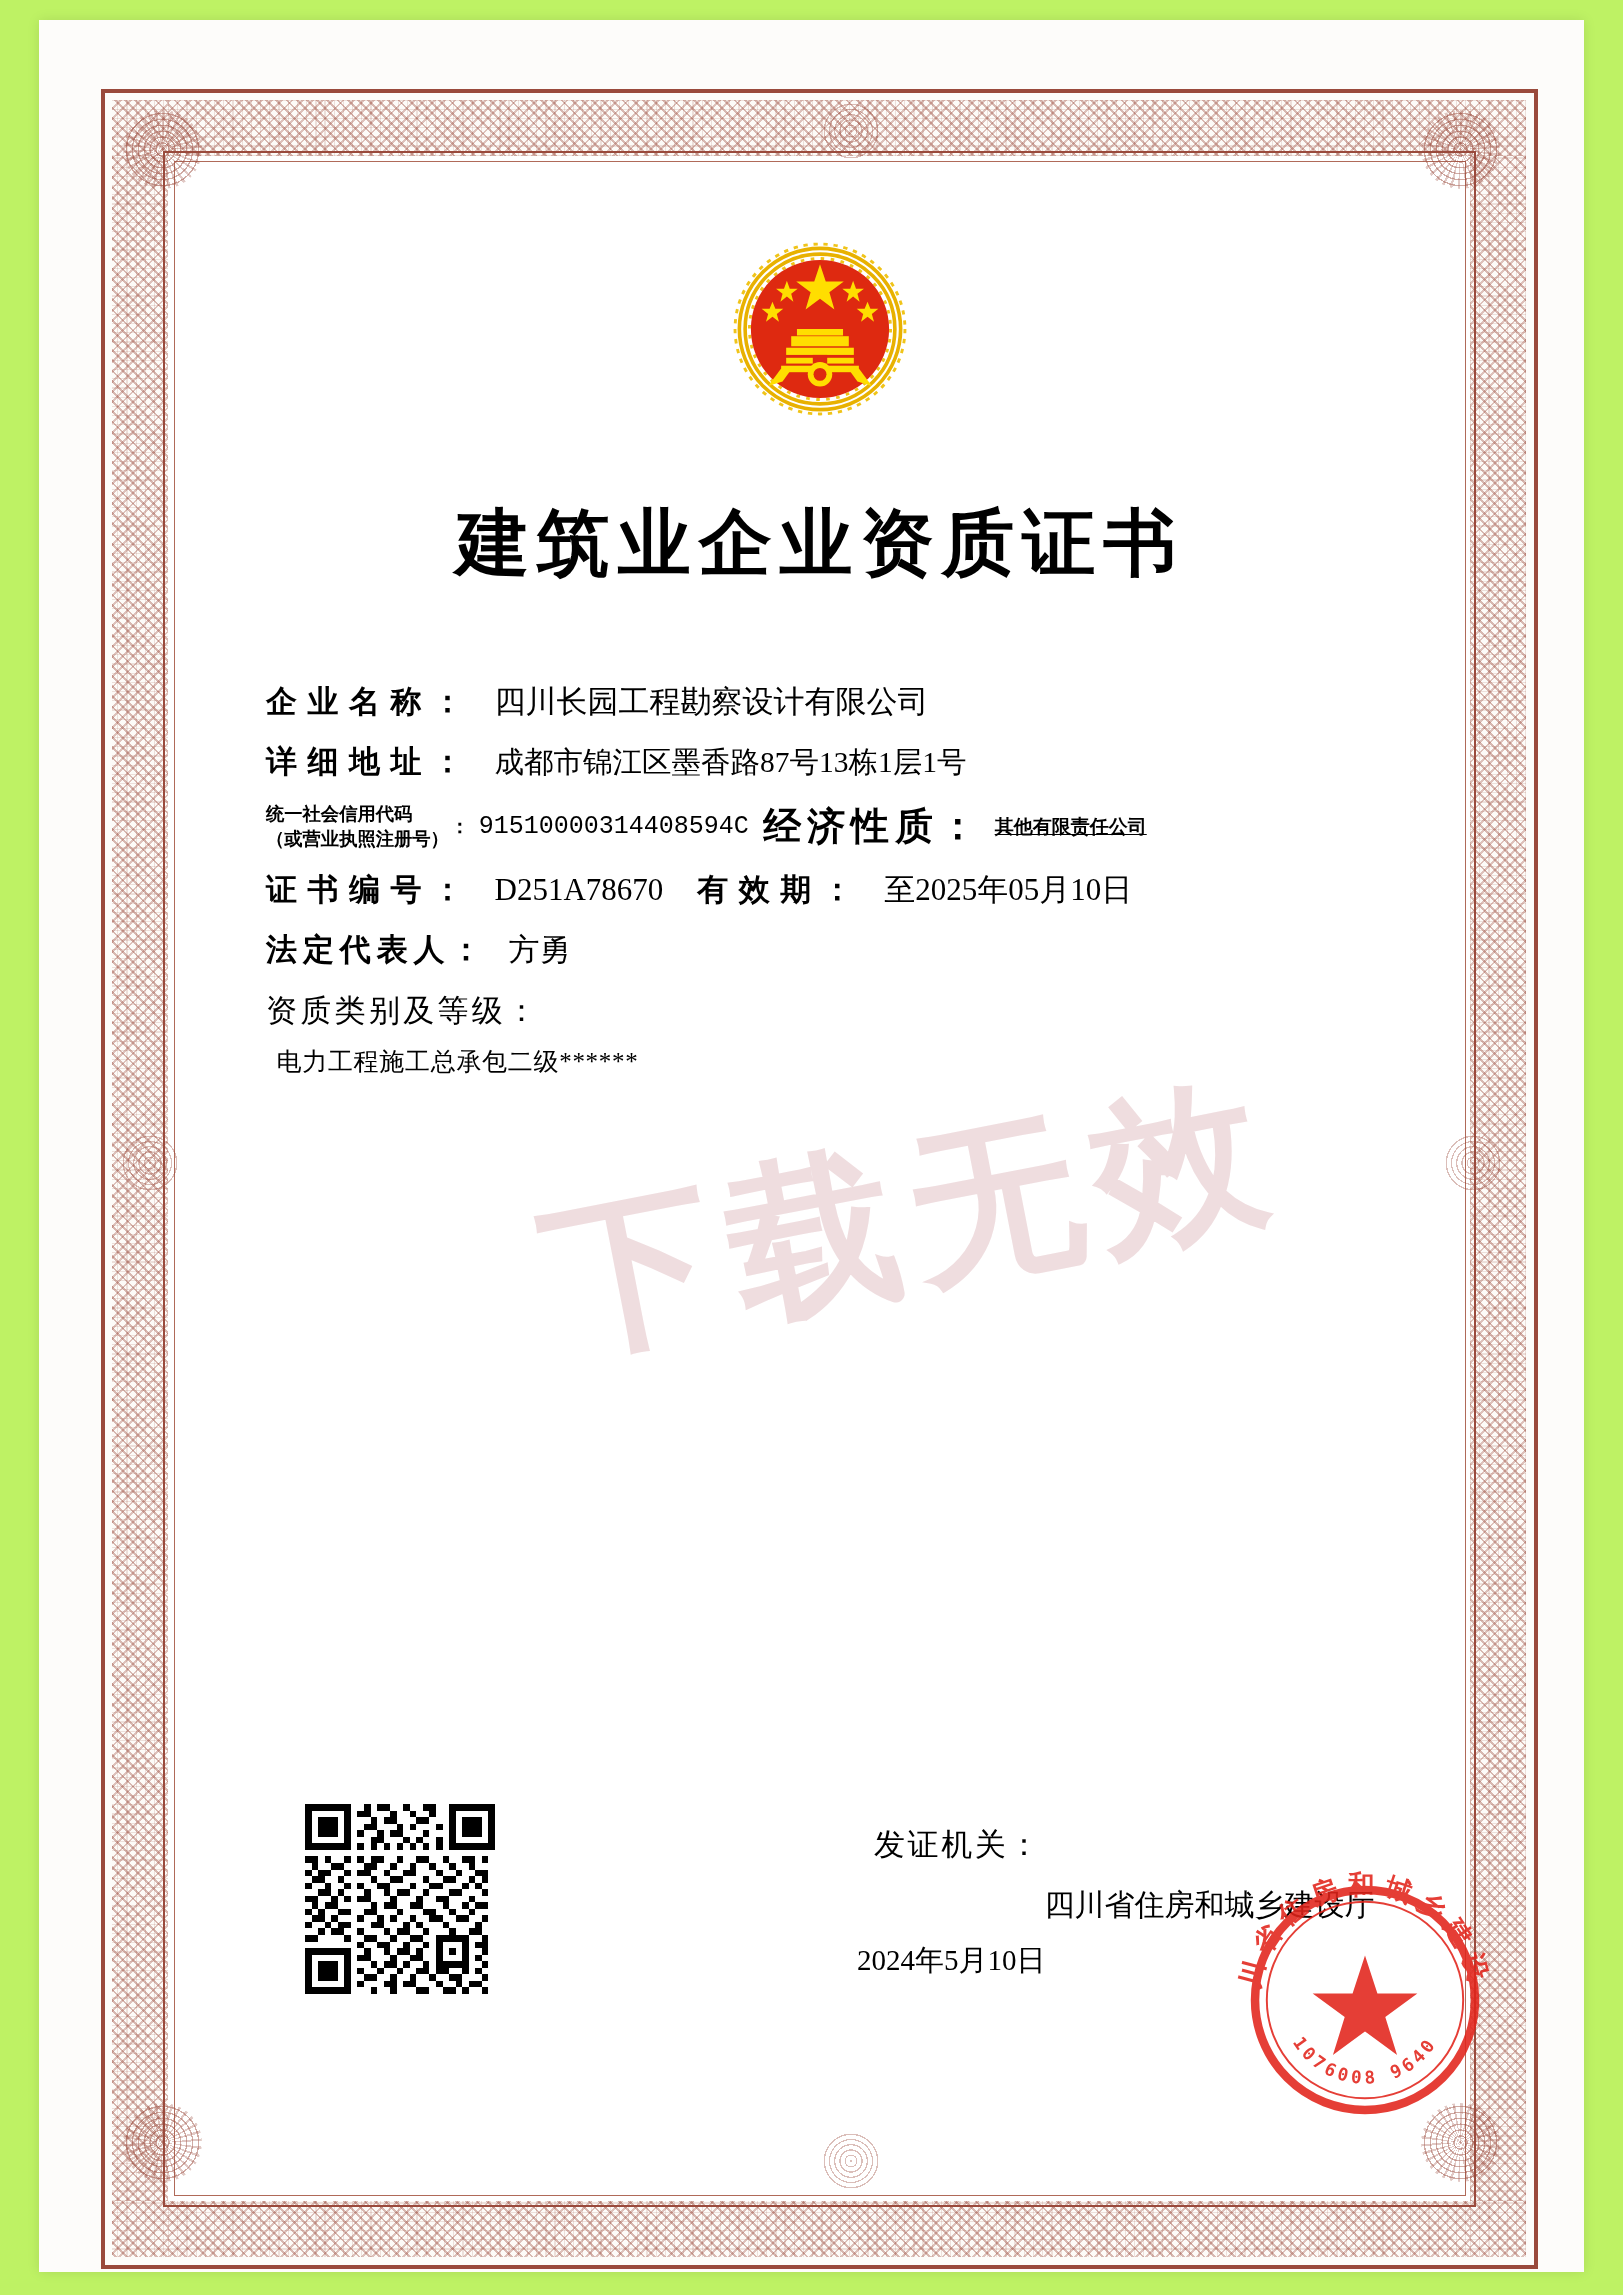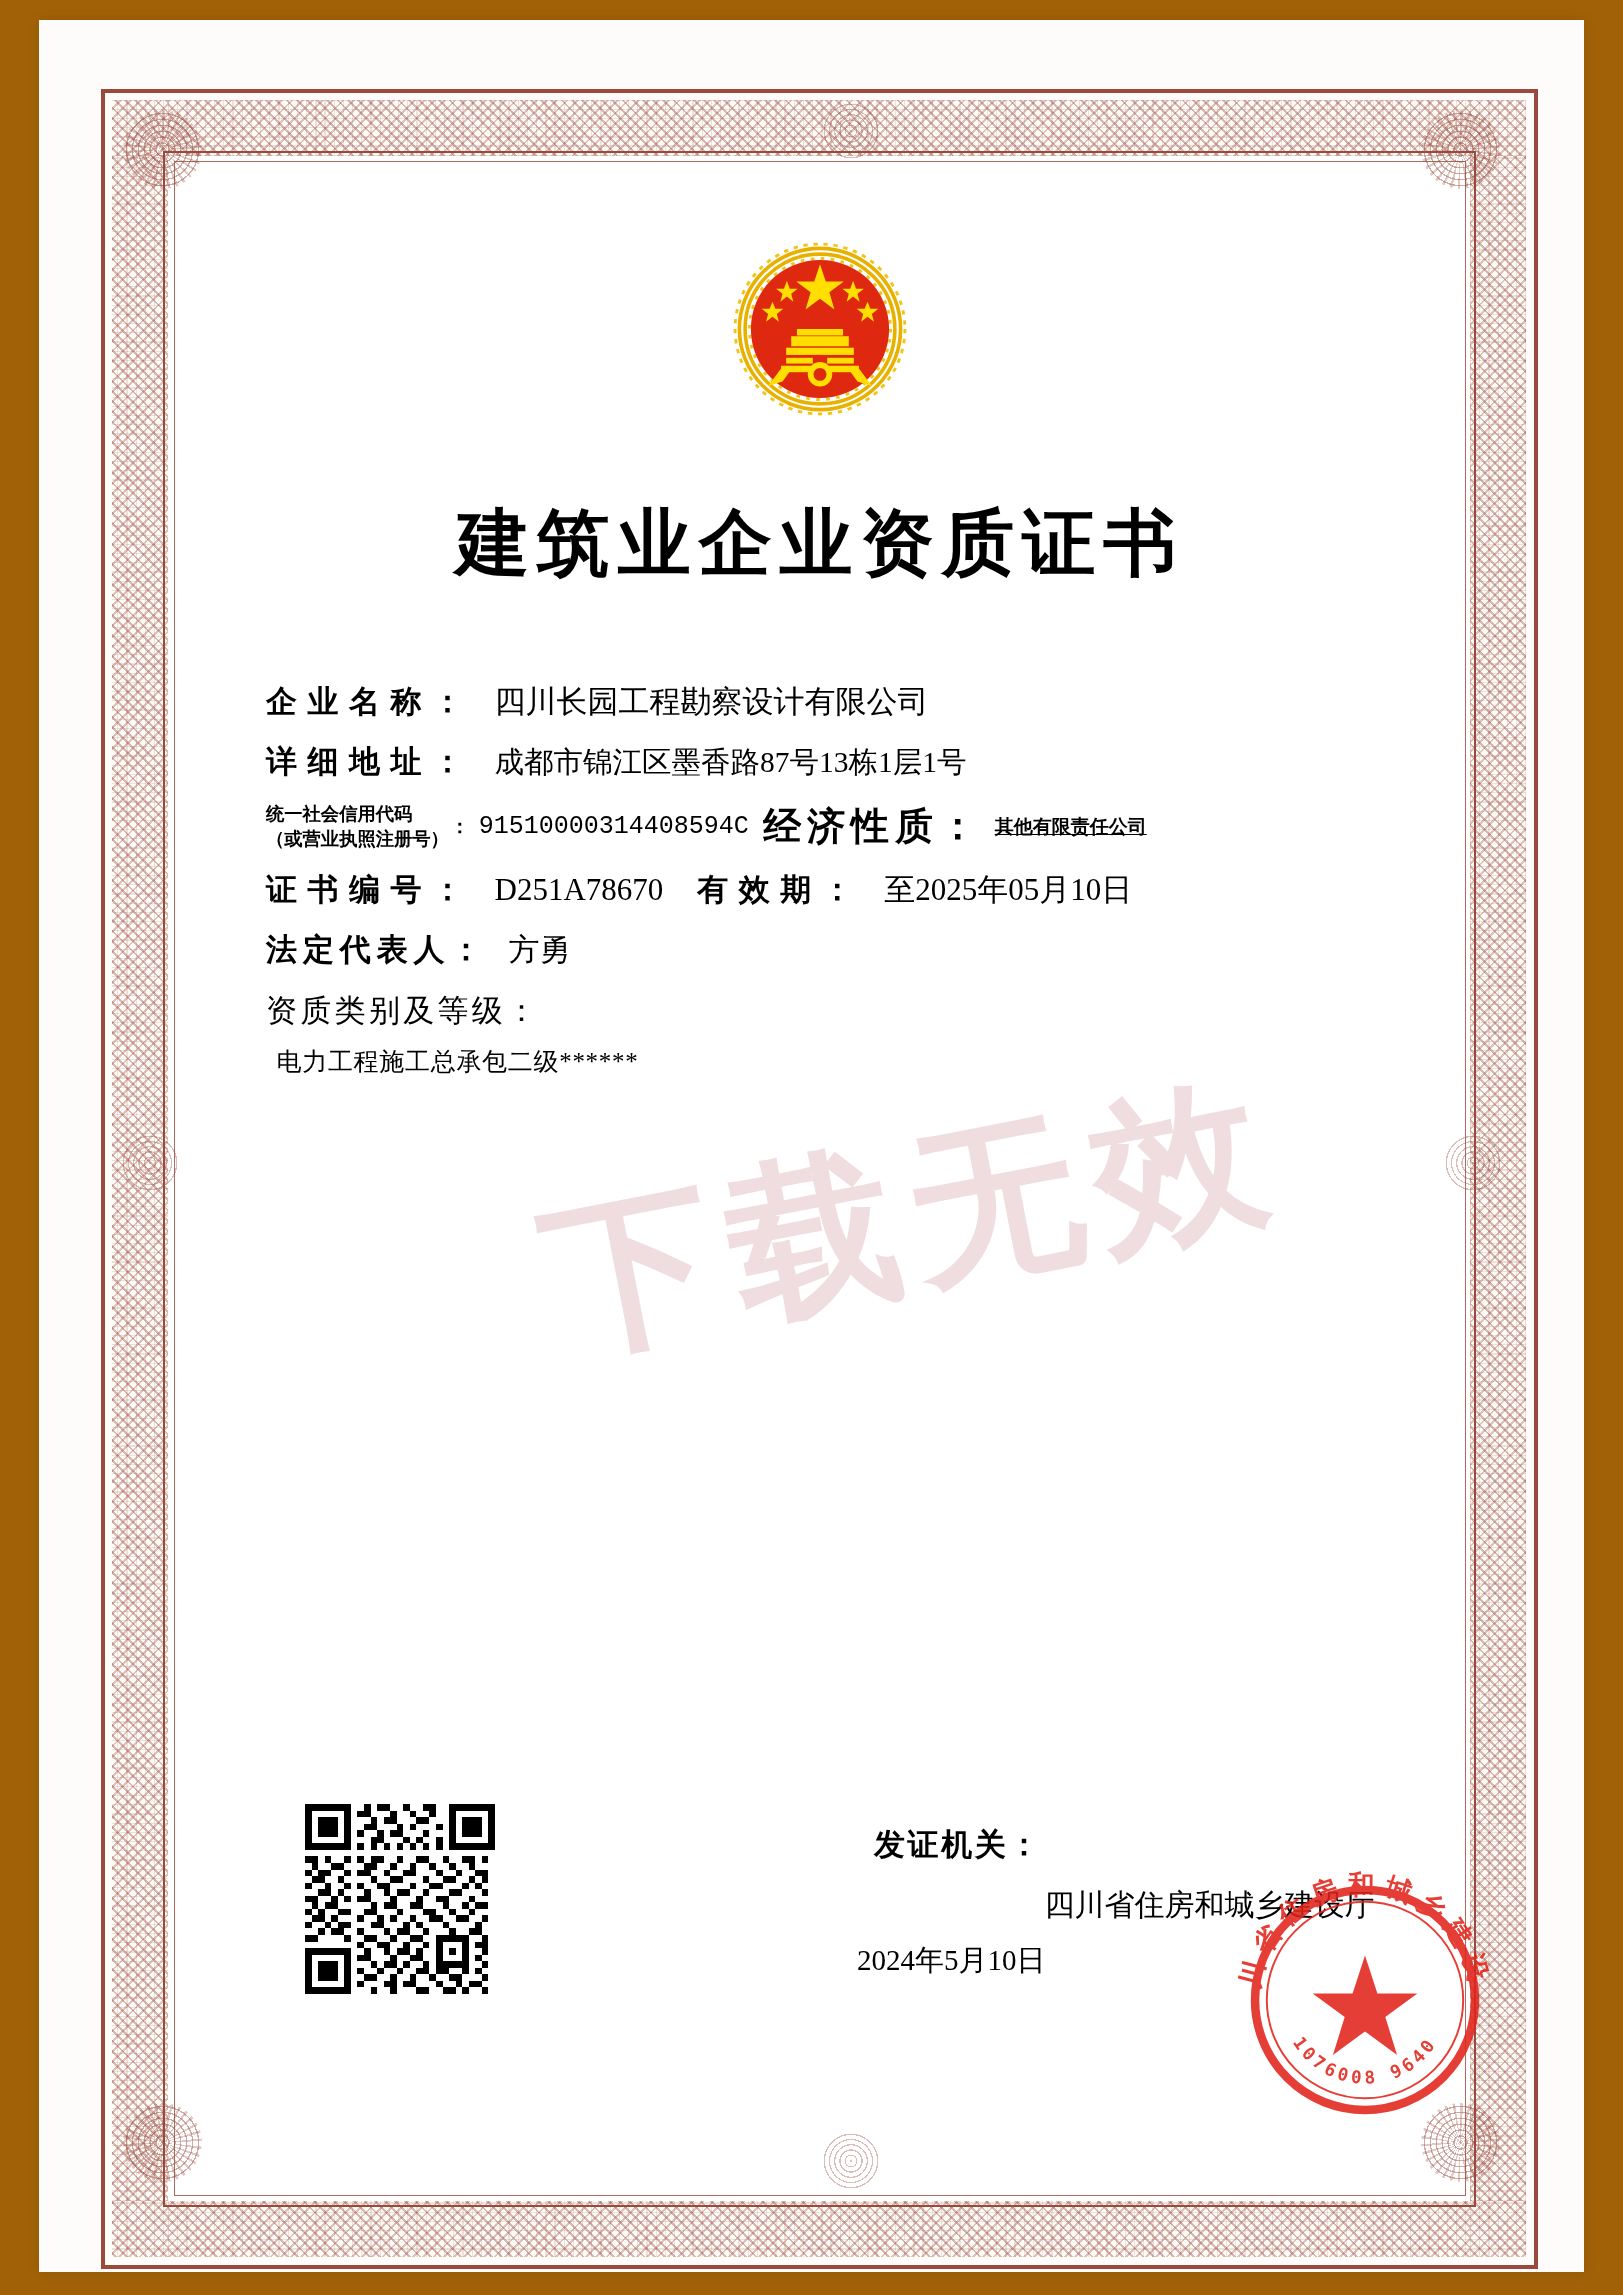--- a/index.html
+++ b/index.html
@@ -12,21 +12,21 @@
     height: 2295px;
     font-family: "Liberation Serif", "DejaVu Serif", serif;
     overflow: hidden;
   }
 
   
   .page {
     position: relative;
     width: 1623px;
     height: 2295px;
-    background: #a16207;
+    background: #bef264;
     box-sizing: border-box;
   }
   .paper {
     position: absolute;
     left: 39px;
     top: 19.6px;
     width: 1545px;
     height: 2252px;
     background: #fdfcfa;
     box-shadow: 0 0 11.8px rgba(0,0,0,0.10);
@@ -278,21 +278,21 @@
   .issuer {
     position: absolute;
     right: 85px;
     top: 1663px;
     width: 524px;
     text-align: right;
     color: #000;
   }
   .issuer-label {
     font-family: "DejaVu Sans", "Liberation Sans", sans-serif;
-    font-weight: 700;
+    font-weight: 400;
     font-size: 31px;
     letter-spacing: 2.6px;
     text-align: left;
     margin-left: 17px;
   }
   .issuer-org {
     margin-top: 19.6px;
     font-family: "Liberation Serif", "DejaVu Serif", serif;
     font-size: 30px;
     text-align: right;

